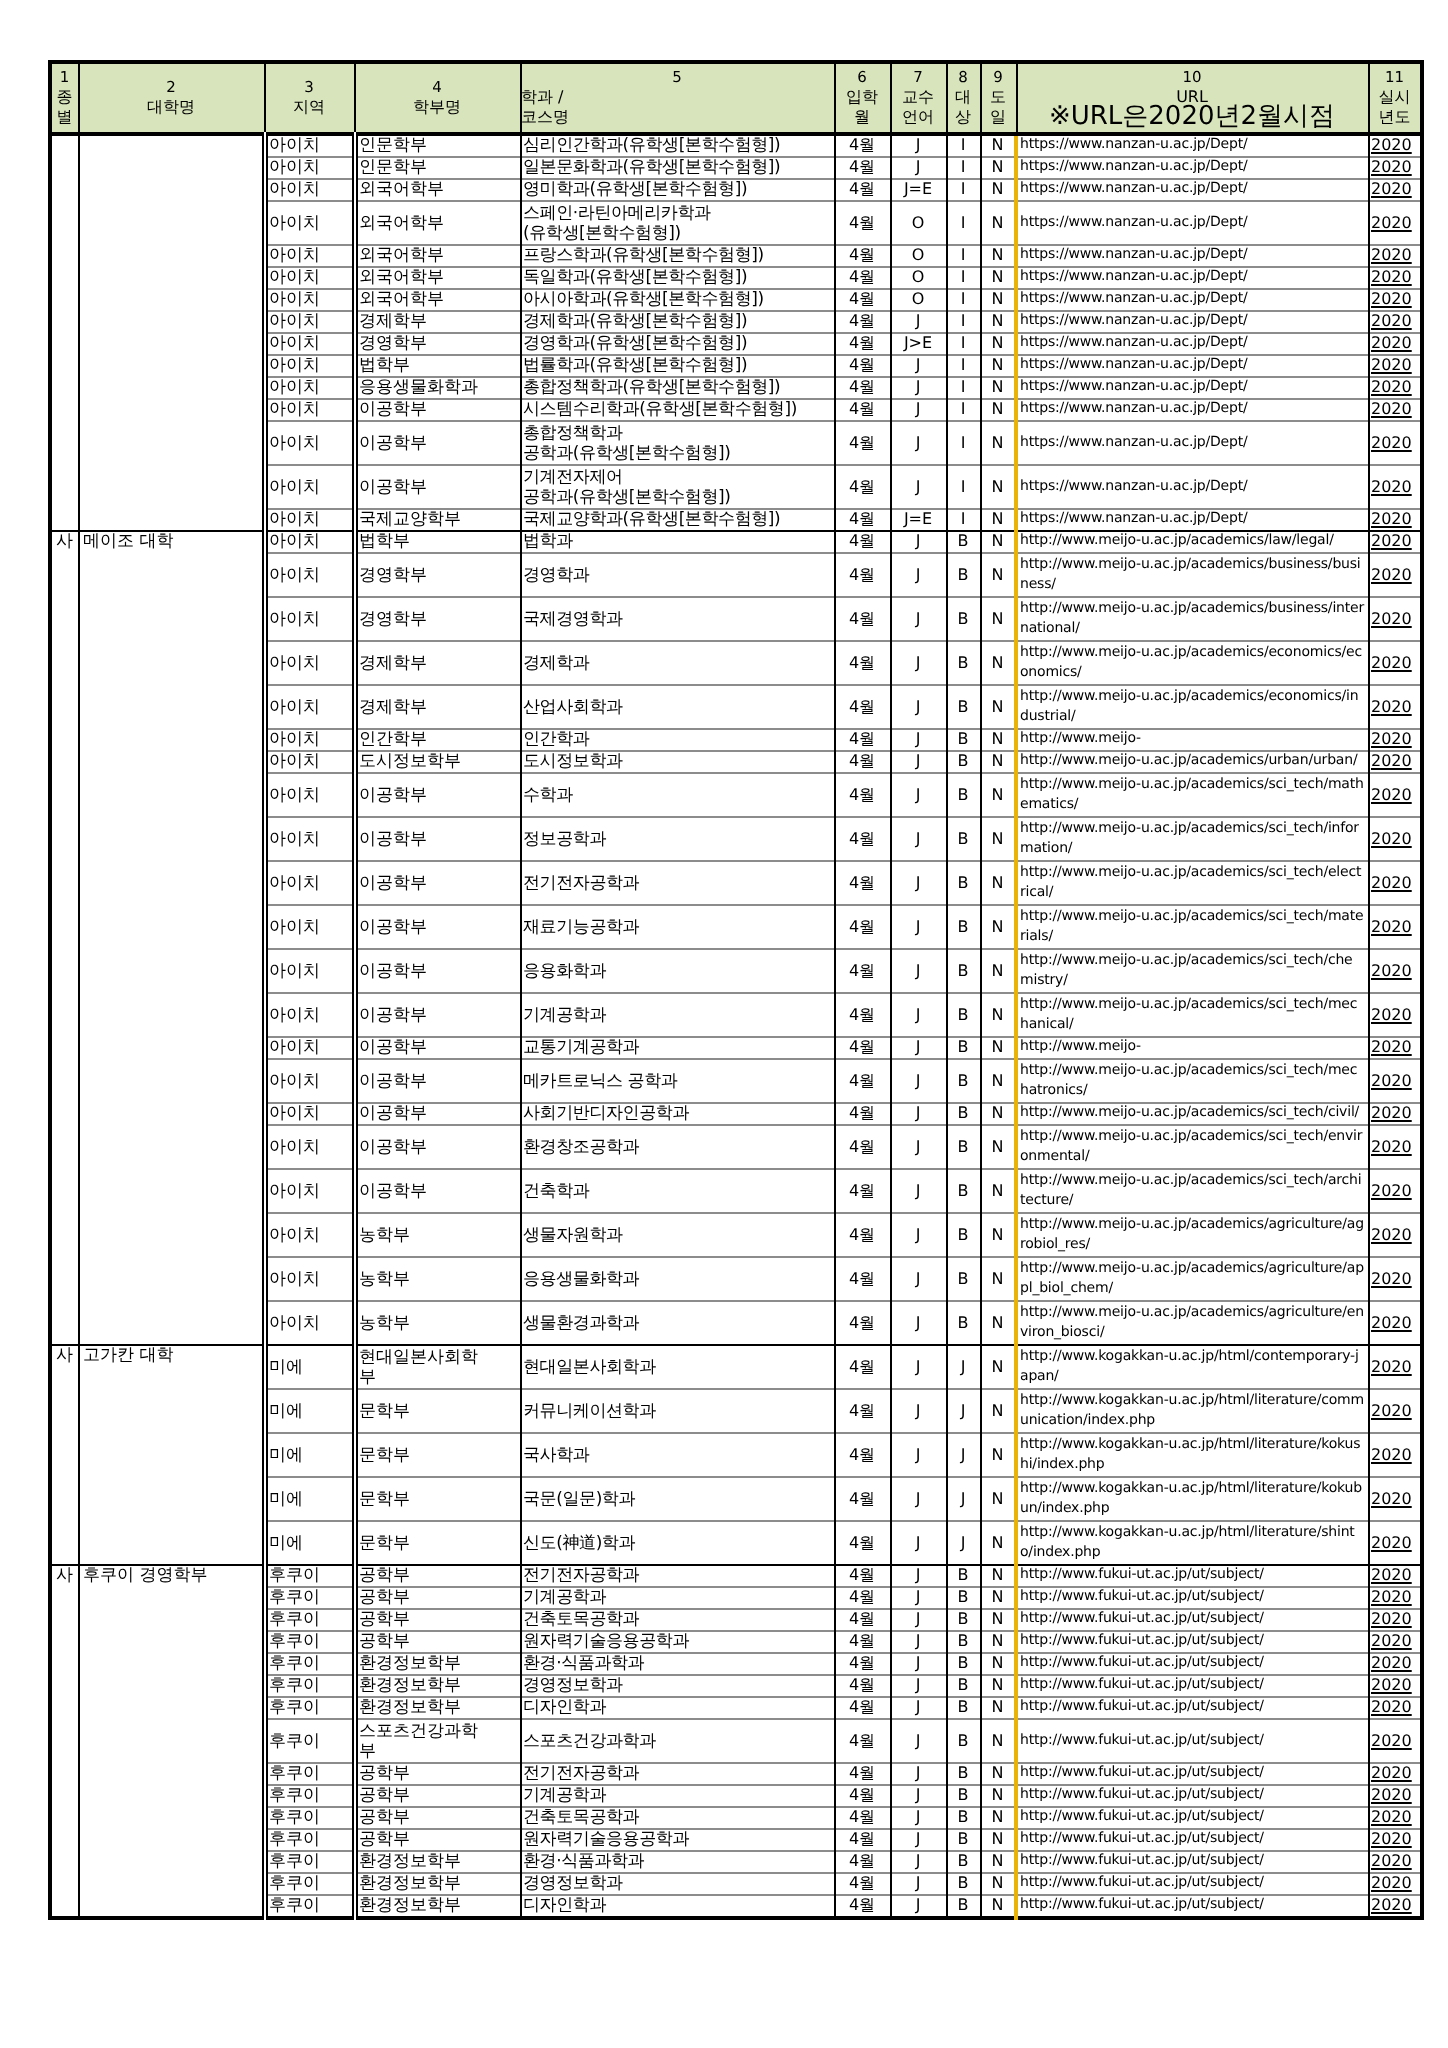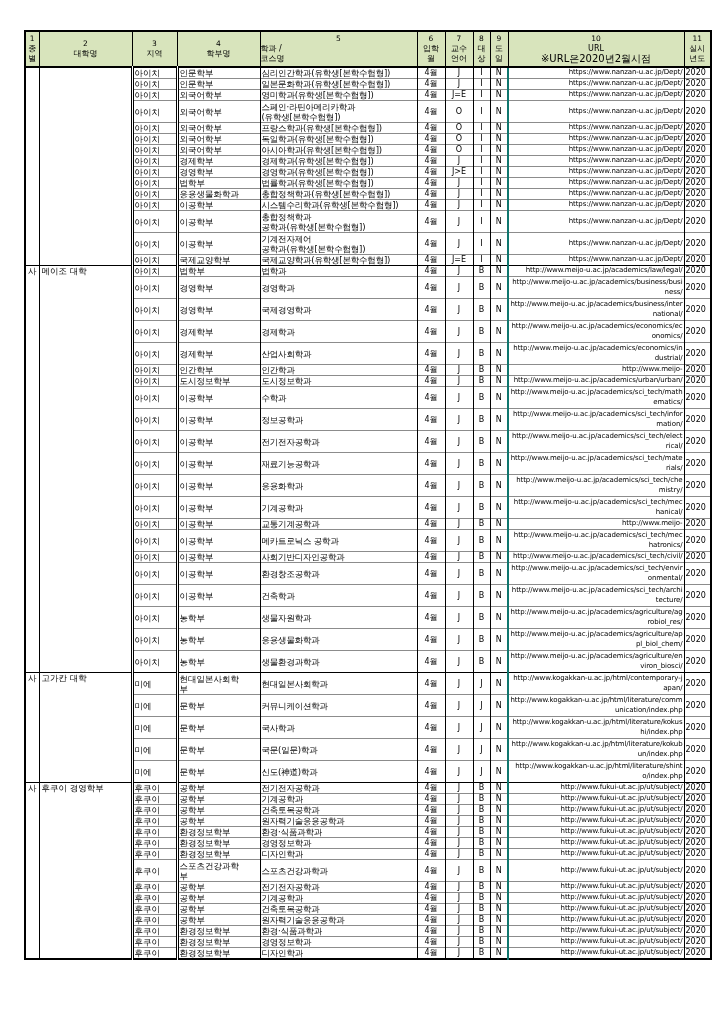--- a/index.html
+++ b/index.html
@@ -17,40 +17,40 @@
   }
   th{
     background:#d8e4bc;border:1px solid #000;border-bottom:2px solid #000;
     font-weight:normal;padding:0;vertical-align:middle;text-align:center;
     font-size:8px;line-height:10.5px;overflow:hidden;
   }
   thead tr{height:36px;}
   .th-num{font-size:7.5px;line-height:10px;}
   .th-label{white-space:pre-line;font-size:8px;line-height:10.5px;}
   th.h-dept .th-label{text-align:left;padding-right:28px;}
-  th.h-url .th-sub{font-size:10px;}
+  th.h-url .th-sub{font-size:13px;}
   td{
     border-left:1px solid #000;border-top:1px solid #8c8c8c;
     padding:0 1px;overflow:hidden;vertical-align:middle;
     font-size:8.5px;line-height:10px;white-space:nowrap;
   }
   tr.h1{height:11px;}
   tr.h2{height:22px;}
   tr.sec-start td{border-top:1px solid #000;}
   td.c-cat{text-align:center;vertical-align:top;font-size:8.5px;}
   td.c-univ{vertical-align:top;text-align:left;padding-left:2px;margin-top:25px;}
   td.c-region{border-left:3px double #000;}
   td.c-faculty{border-left:3px double #000;white-space:pre-line;margin-left:24px;}
   td.c-dept{white-space:pre-line;letter-spacing:-0.2px;}
   td.c-month,td.c-lang,td.c-target,td.c-arrival{text-align:center;font-size:8px;}
   td.c-url{
-    border-left:2px solid #0f766e;font-size:7px;line-height:9.5px;
-    white-space:normal;word-break:break-all;letter-spacing:-0.1px;text-align:right;
+    border-left:2px solid #eab308;font-size:7px;line-height:9.5px;
+    white-space:normal;word-break:break-all;letter-spacing:-0.1px;
   }
-  td.c-year{text-align:right;font-size:8px;padding-right:14px;}
+  td.c-year{text-align:right;font-size:8px;padding-right:14px;text-decoration:underline;}
 </style>
 </head>
 <body>
 
 <div class="corner-fragment">ation)</div>
 
 <table class="sheet">
   <colgroup>
     <col style="width:14px">
       <col style="width:93px">

